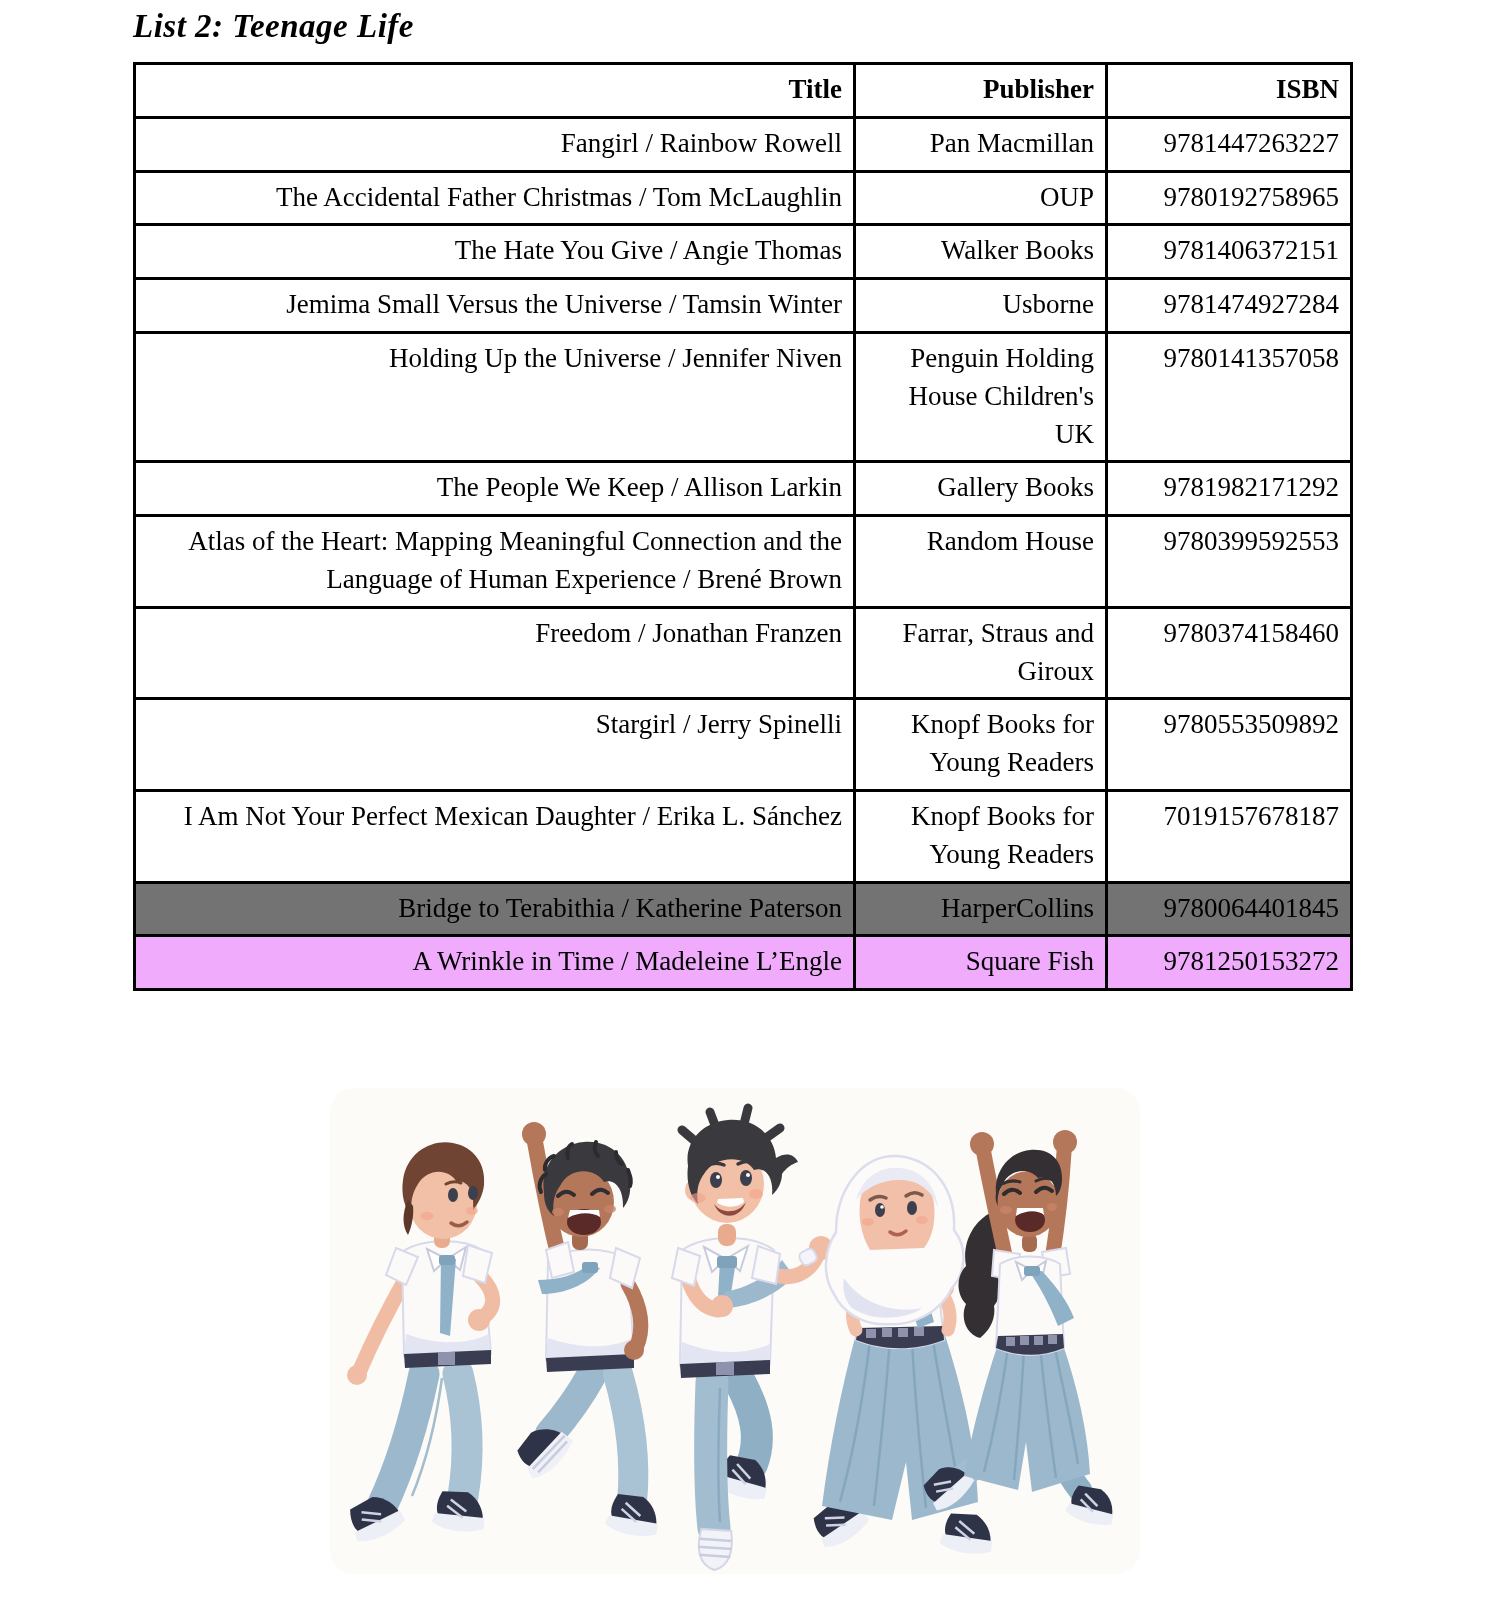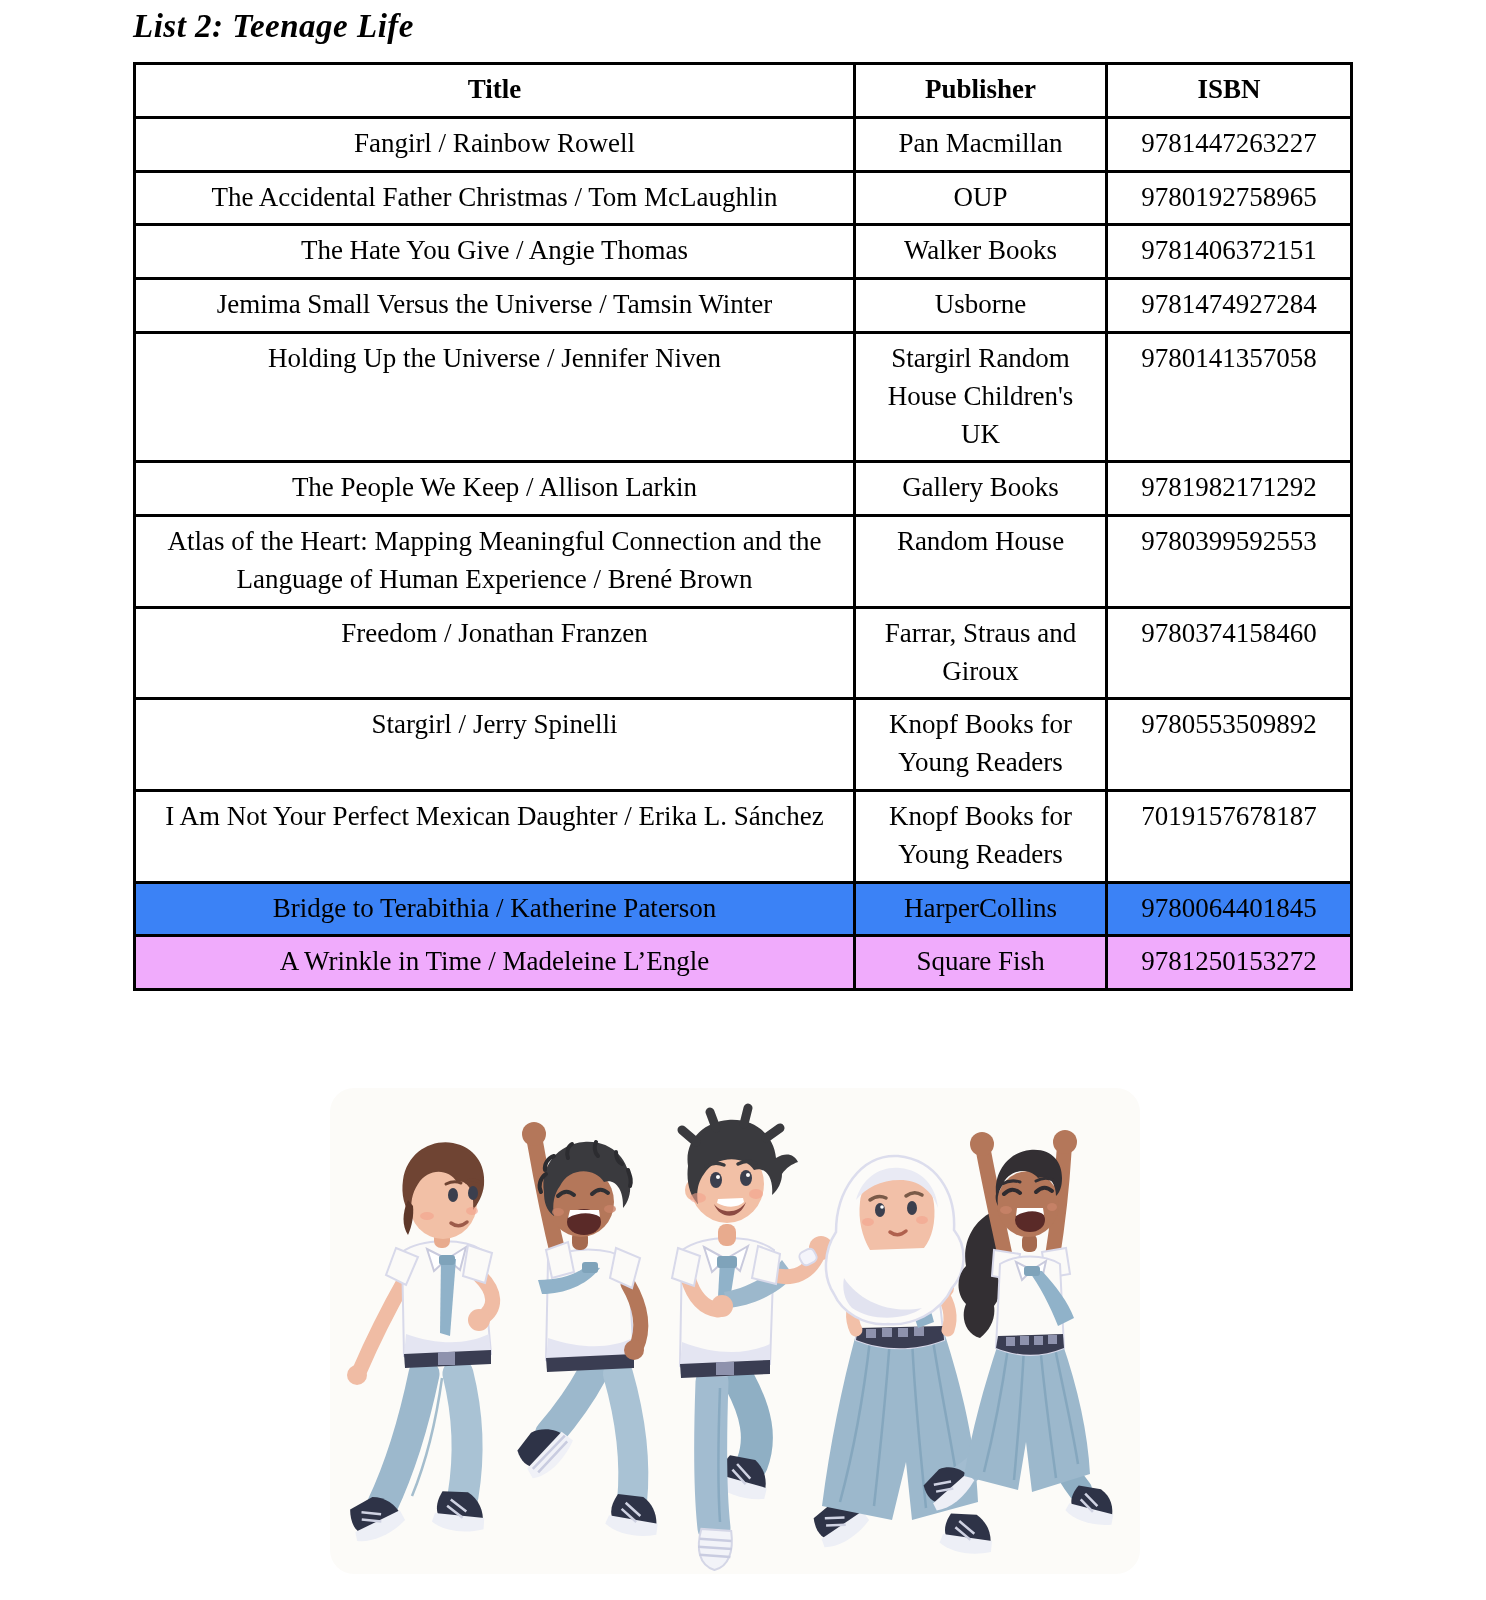--- a/index.html
+++ b/index.html
@@ -11,21 +11,21 @@
     position:absolute;left:133px;top:8px;
     font-size:33px;font-weight:bold;letter-spacing:0.5px;font-style:italic;
   }
   table.book-table{
     position:absolute;left:133px;top:62px;width:1217px;
     border-collapse:collapse;table-layout:fixed;
     border:3px solid #000;
   }
   table.book-table th, table.book-table td{
     border:3px solid #000;
-    vertical-align:top;text-align:center;
+    vertical-align:top;text-align:right;
     padding:6px 11px 7px 11px;
     font-size:27px;line-height:1.40;
     overflow-wrap:break-word;
   }
   table.book-table th{font-weight:bold;}
   .illustration{
     position:absolute;left:300px;top:1082px;width:880px;height:500px;
   }
   .illustration svg{display:block;}
 </style>
@@ -63,21 +63,21 @@
         <td>Walker Books</td>
         <td>9781406372151</td>
       </tr>
       <tr>
         <td>Jemima Small Versus the Universe / Tamsin Winter</td>
         <td>Usborne</td>
         <td>9781474927284</td>
       </tr>
       <tr>
         <td>Holding Up the Universe / Jennifer Niven</td>
-        <td>Stargirl Random House Children's UK</td>
+        <td>Penguin Holding House Children's UK</td>
         <td>9780141357058</td>
       </tr>
       <tr>
         <td>The People We Keep / Allison Larkin</td>
         <td>Gallery Books</td>
         <td>9781982171292</td>
       </tr>
       <tr>
         <td>Atlas of the Heart: Mapping Meaningful Connection and the Language of Human Experience / Brené Brown</td>
         <td>Random House</td>
@@ -91,21 +91,21 @@
       <tr>
         <td>Stargirl / Jerry Spinelli</td>
         <td>Knopf Books for Young Readers</td>
         <td>9780553509892</td>
       </tr>
       <tr>
         <td>I Am Not Your Perfect Mexican Daughter / Erika L. Sánchez</td>
         <td>Knopf Books for Young Readers</td>
         <td>7019157678187</td>
       </tr>
-      <tr style="background: #3b82f6; padding-left: 8px;">
+      <tr style="background: #737373; padding-left: 8px;">
         <td>Bridge to Terabithia / Katherine Paterson</td>
         <td>HarperCollins</td>
         <td>9780064401845</td>
       </tr>
       <tr style="background: #f0abfc;">
         <td>A Wrinkle in Time / Madeleine L’Engle</td>
         <td>Square Fish</td>
         <td>9781250153272</td>
       </tr>
     </tbody>

